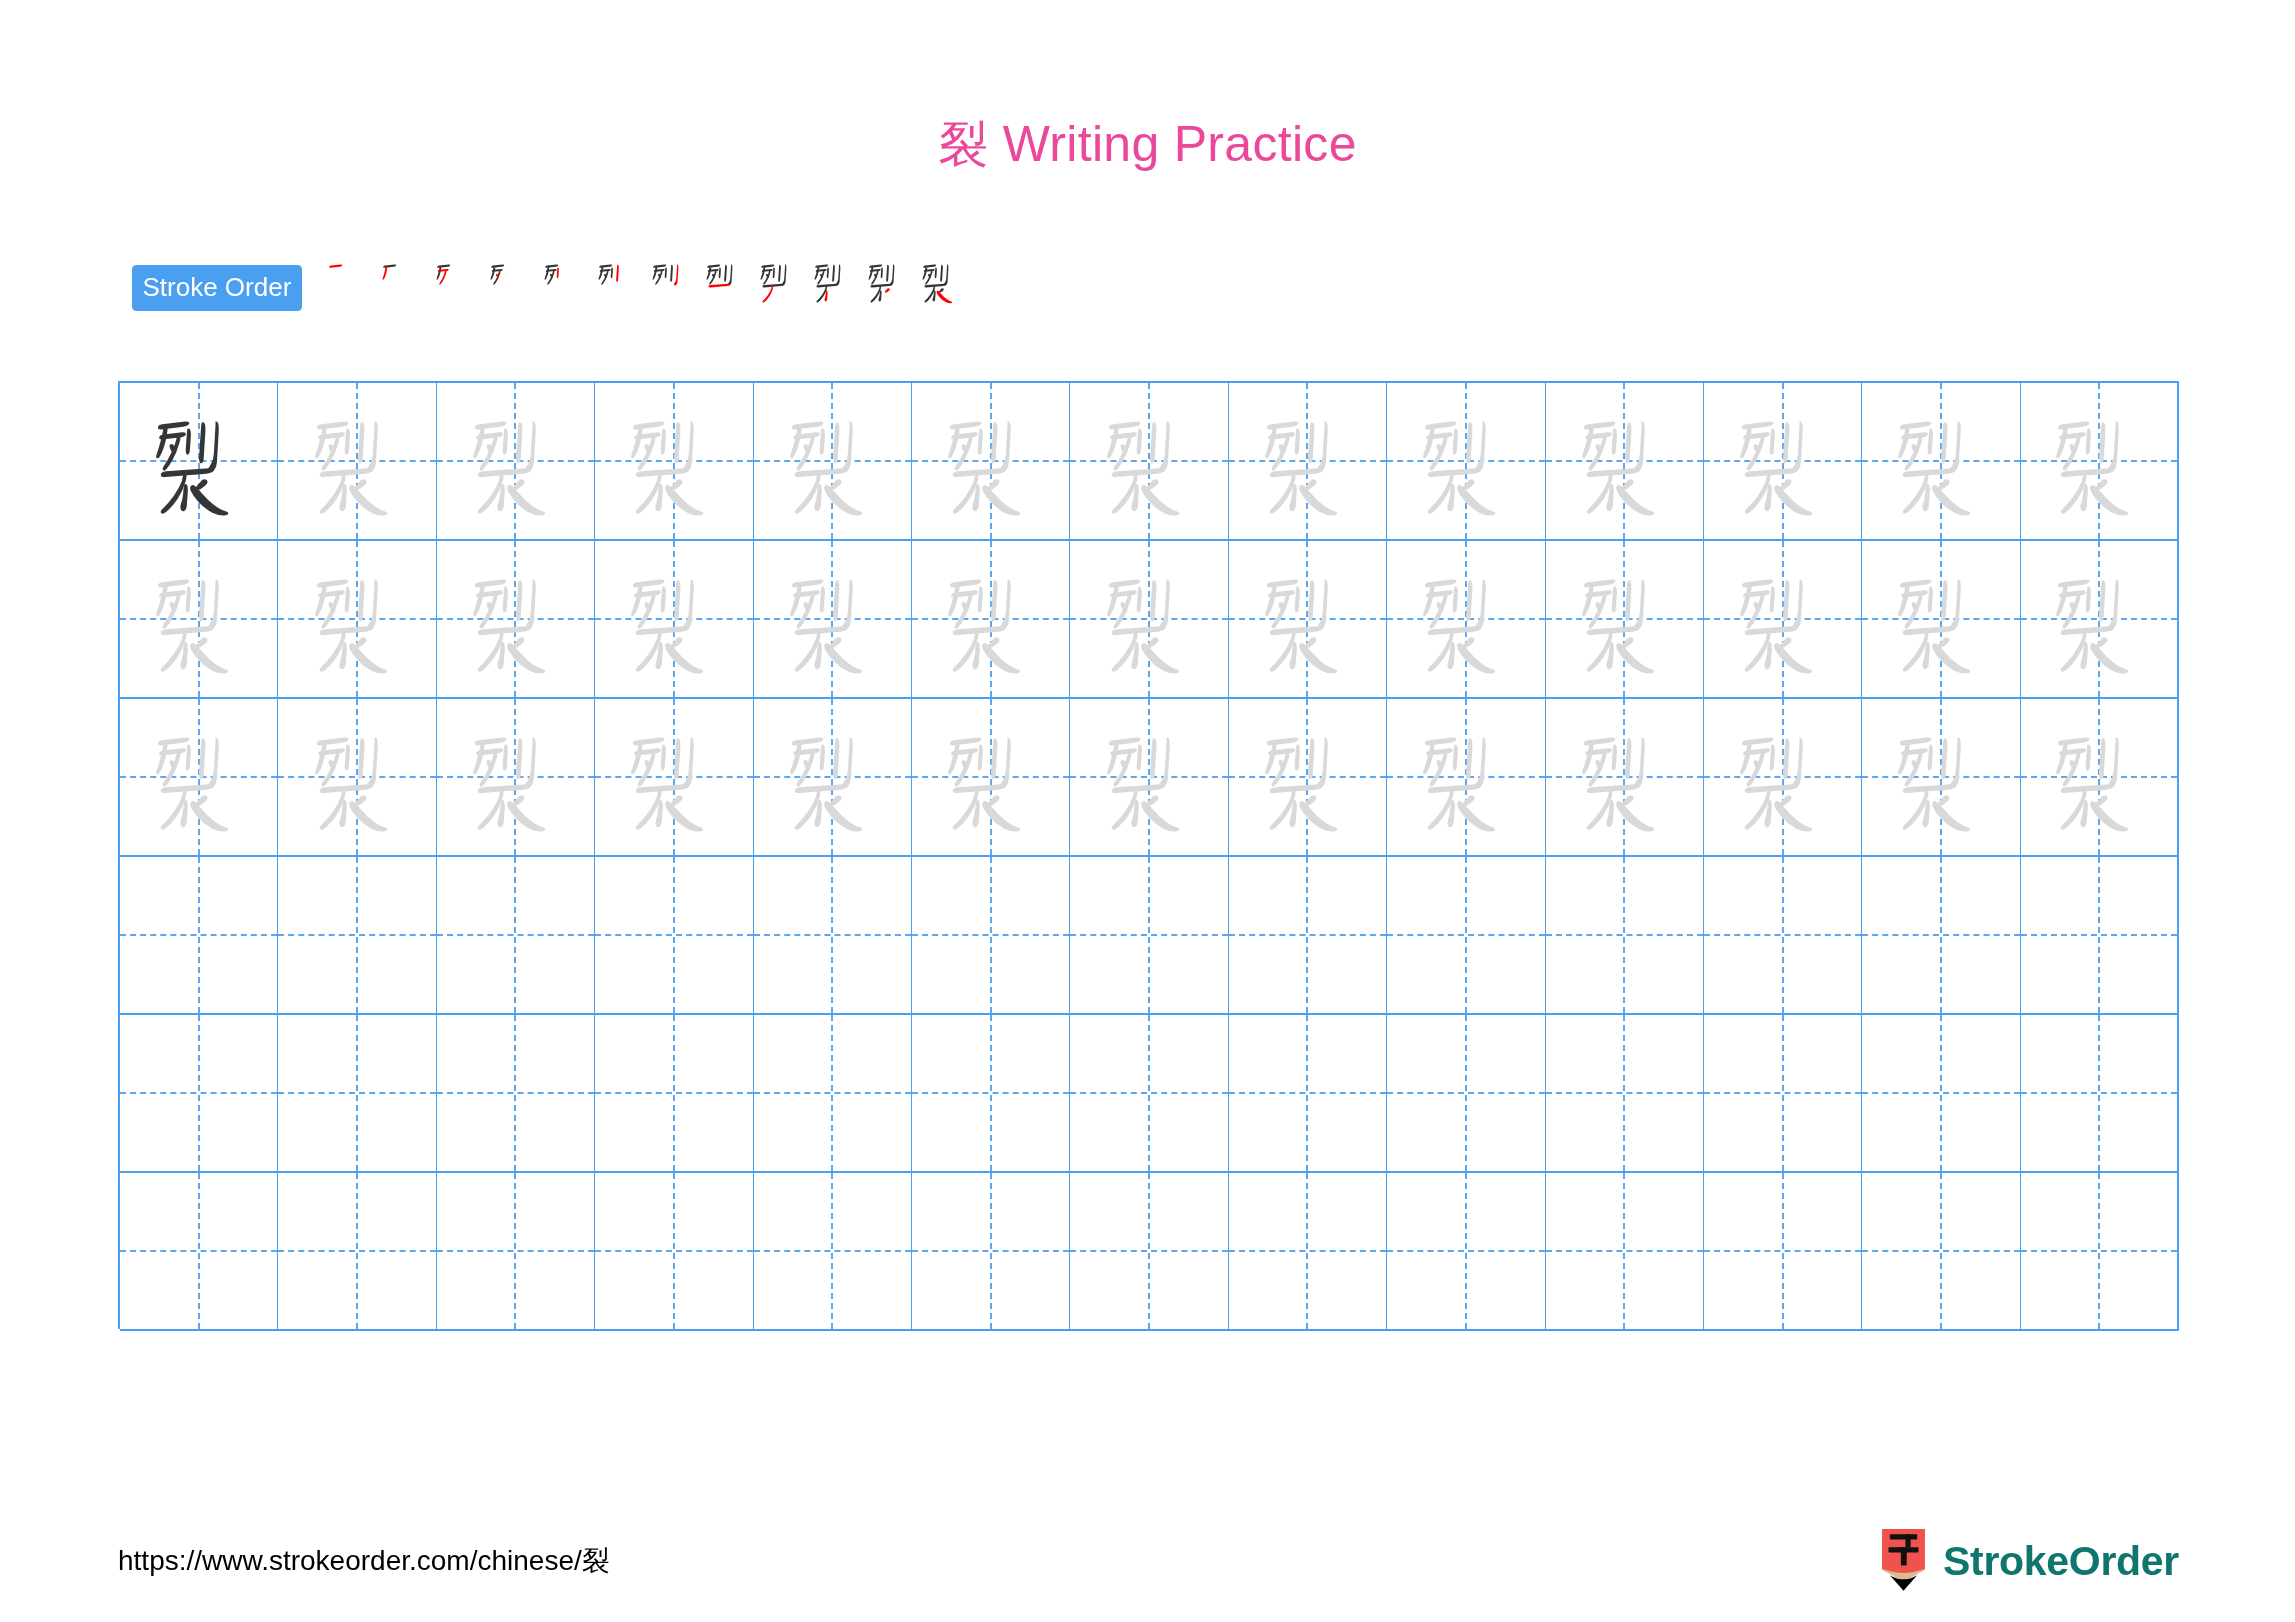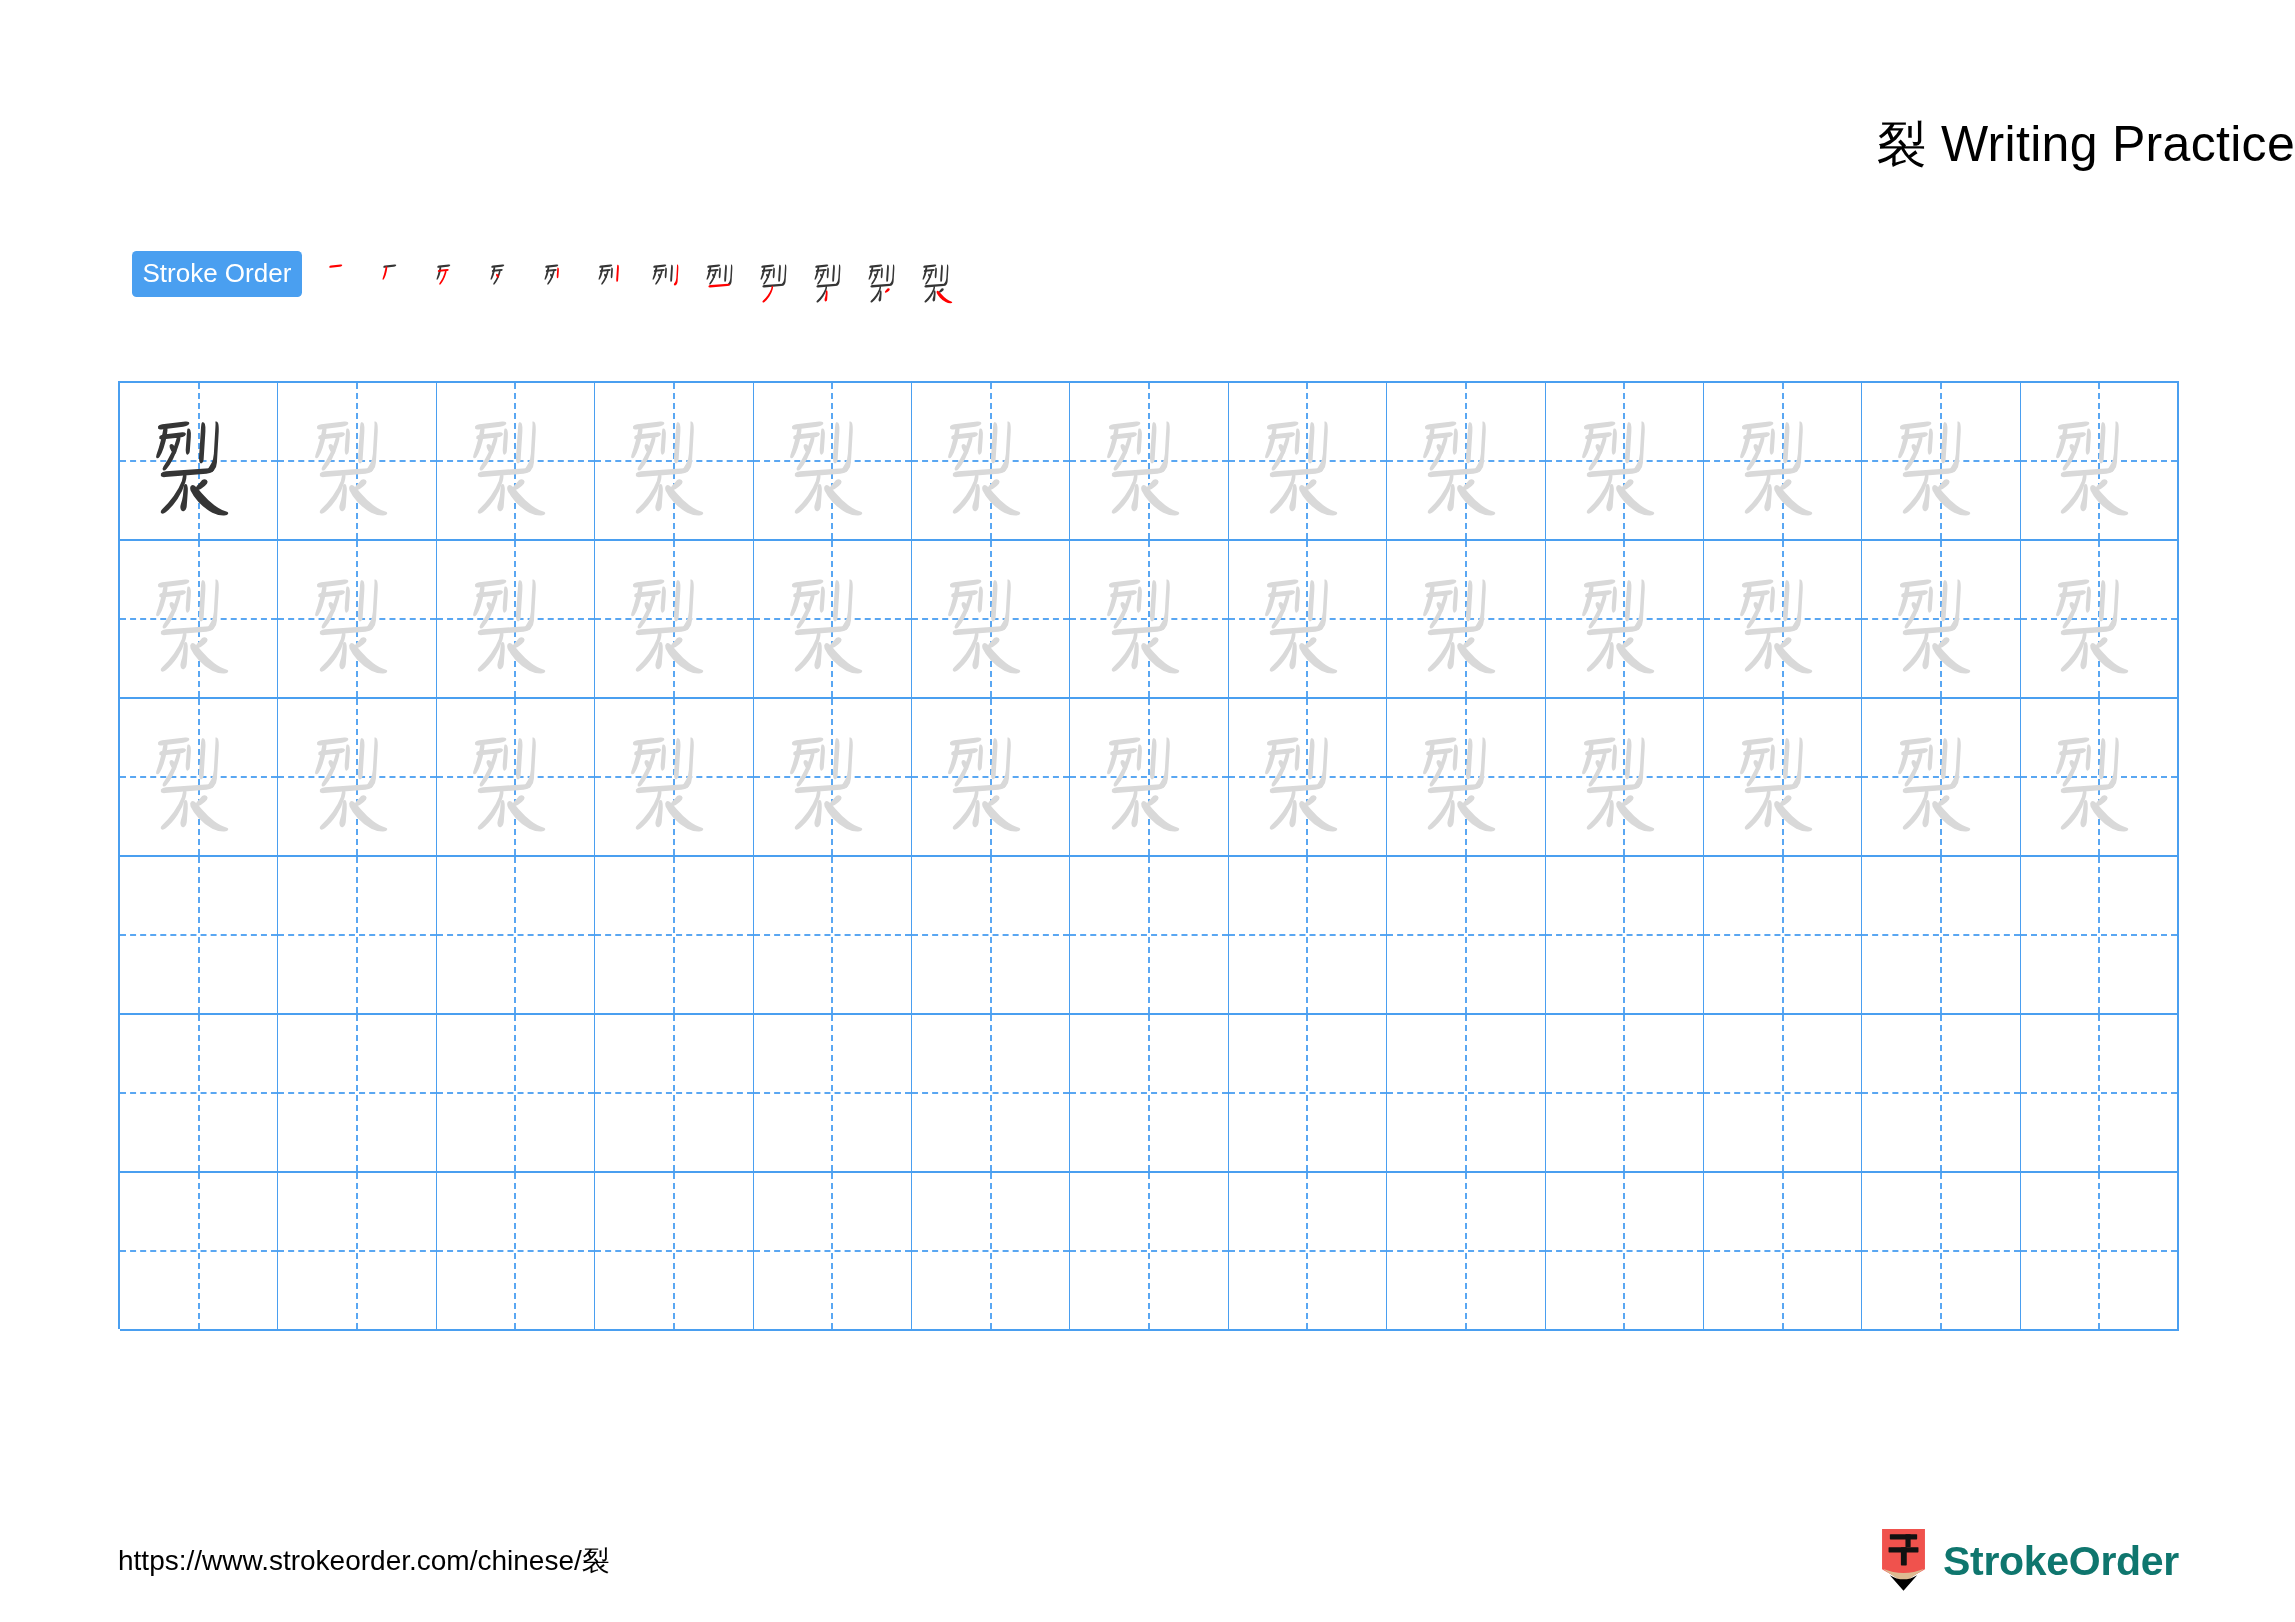--- a/index.html
+++ b/index.html
@@ -14,23 +14,23 @@
     font-family: "Liberation Sans", sans-serif;
     overflow: hidden;
   }
 
   
   #page-title {
     position: absolute;
     top: 111px;
     left: 0;
     width: 2295px;
-    text-align: right;
+    text-align: center;
     font-size: 50px;
-    color: #000000;
+    color: #ec4899;
     font-weight: 400;
     letter-spacing: 0.3px;
     white-space: nowrap;
   }
   #page-title .han {
     font-family: "DejaVu Sans", sans-serif;
   }
 
   
   #stroke-order-section {
@@ -44,21 +44,21 @@
   }
   #stroke-order-badge {
     background: #4A9FF0;
     color: #ffffff;
     font-size: 26px;
     line-height: 1;
     padding: 9.2px 10.5px 10.5px 10.5px;
     border-radius: 4.6px;
     white-space: nowrap;
     flex: 0 0 auto;
-    margin-top: 1px;
+    margin-top: 15px;
   }
   #stroke-steps {
     display: flex;
     align-items: flex-start;
     margin-left: 17px;
     flex: 1 1 auto;
   }
   .stroke-step {
     width: 54px;
     height: 79px;

